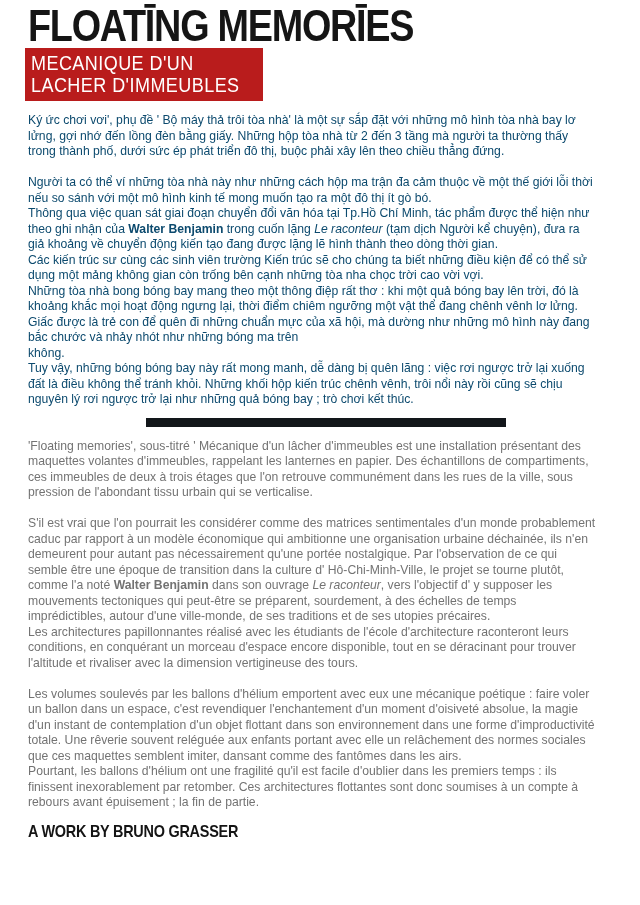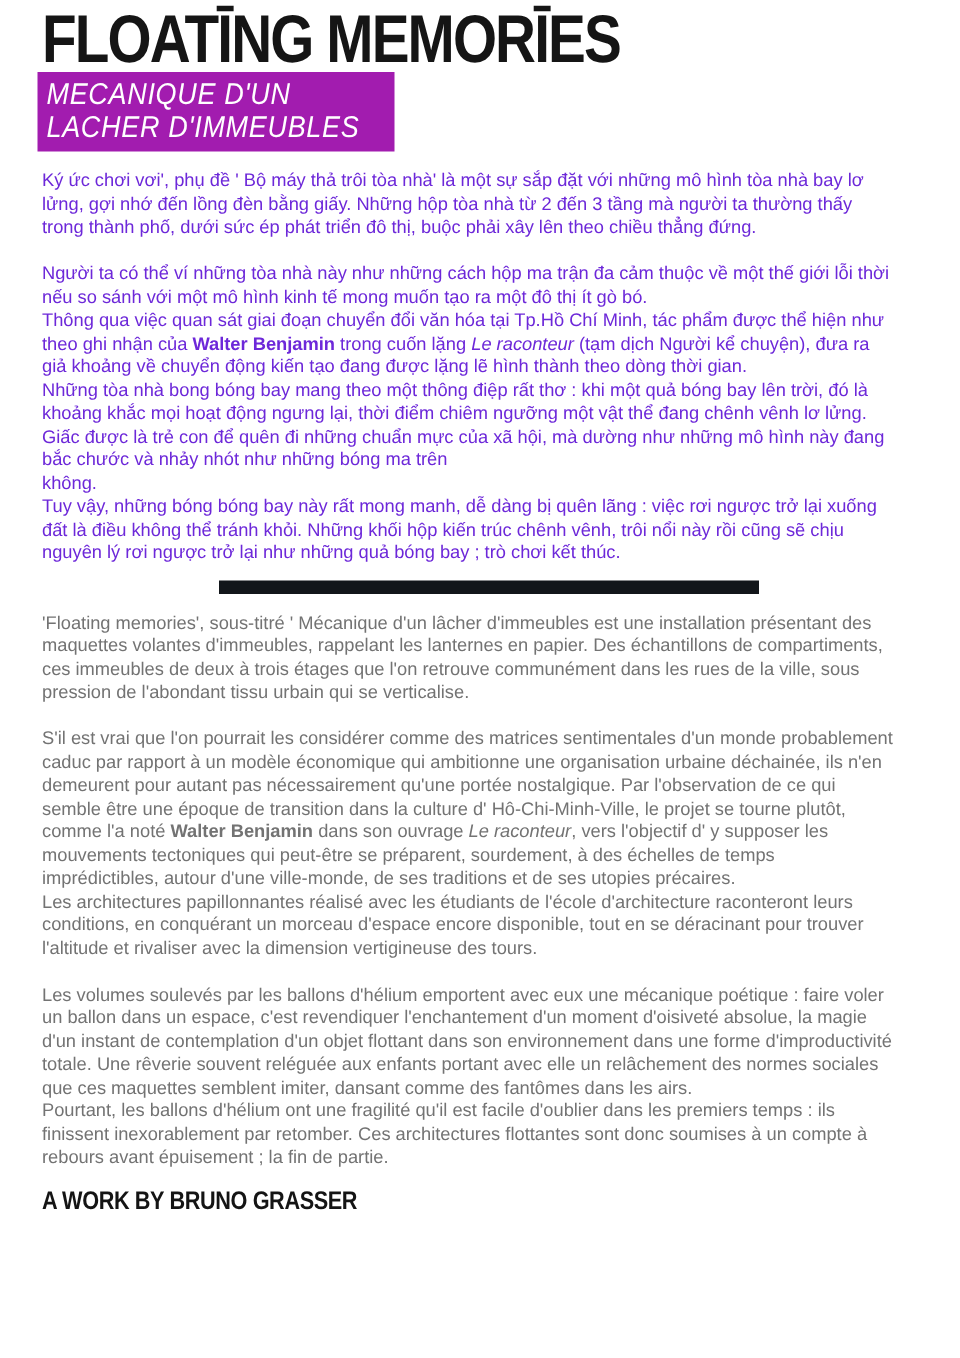--- a/index.html
+++ b/index.html
@@ -27,40 +27,39 @@
     letter-spacing: -1.5px;
     color: #151515;
     white-space: nowrap;
     transform: scaleX(0.84);
     transform-origin: left center;
   }
   .subtitle-box {
     display: block;
     width: 232px;
     margin-left: -3px;
-    background: #a21caf;
+    background: #b91c1c;
     padding: 4px 0 5px 6px;
     overflow: visible;
-    font-style: italic;
   }
   .subtitle-line {
     display: block;
     color: #ffffff;
     font-size: 20px;
     line-height: 22px;
     font-weight: 300;
     letter-spacing: 0.5px;
     white-space: nowrap;
     transform: scaleX(0.9);
     transform-origin: left center;
   }
   .text-col { width: 568px; }
   .vi-section {
     margin-top: 12px;
-    color: #6d28d9;
+    color: #0c4a6e;
   }
   .fr-section {
     color: #737373;
   }
   .text-col p {
     margin: 0;
     font-size: 12.2px;
     line-height: 15.5px;
     white-space: pre-wrap;
   }
@@ -95,20 +94,21 @@
 
   <div class="subtitle-box">
     <span class="subtitle-line">MECANIQUE D'UN</span>
     <span class="subtitle-line">LACHER D'IMMEUBLES</span>
   </div>
 
   <section class="text-col vi-section">
     <p class="gap">Ký ức chơi vơi', phụ đề ' Bộ máy thả trôi tòa nhà' là một sự sắp đặt với những mô hình tòa nhà bay lơ lửng, gợi nhớ đến lồng đèn bằng giấy. Những hộp tòa nhà từ 2 đến 3 tầng mà người ta thường thấy trong thành phố, dưới sức ép phát triển đô thị, buộc phải xây lên theo chiều thẳng đứng.</p>
     <p>Người ta có thể ví những tòa nhà này như những cách hộp ma trận đa cảm thuộc về một thế giới lỗi thời nếu so sánh với một mô hình kinh tế mong muốn tạo ra một đô thị ít gò bó.</p>
     <p><span>Thông qua việc quan sát giai đoạn chuyển đổi văn hóa tại Tp.Hồ Chí Minh, tác phẩm được thể hiện như theo ghi nhận của </span><strong>Walter Benjamin</strong><span> trong cuốn lặng </span><em>Le raconteur</em><span> (tạm dịch Người kể chuyện), đưa ra giả khoảng về chuyển động kiến tạo đang được lặng lẽ hình thành theo dòng thời gian.</span></p>
+    <p>Các kiến trúc sư cùng các sinh viên trường Kiến trúc sẽ cho chúng ta biết những điều kiện để có thể sử dụng một mảng không gian còn trống bên cạnh những tòa nha chọc trời cao vời vợi.</p>
     <p>Những tòa nhà bong bóng bay mang theo một thông điệp rất thơ : khi một quả bóng bay lên trời, đó là khoảng khắc mọi hoạt động ngưng lại, thời điểm chiêm ngưỡng một vật thể đang chênh vênh lơ lửng. Giấc được là trẻ con để quên đi những chuẩn mực của xã hội, mà dường như những mô hình này đang bắc chước và nhảy nhót như những bóng ma trên
 không.</p>
     <p>Tuy vậy, những bóng bóng bay này rất mong manh, dễ dàng bị quên lãng : việc rơi ngược trở lại xuống đất là điều không thể tránh khỏi. Những khối hộp kiến trúc chênh vênh, trôi nổi này rồi cũng sẽ chịu nguyên lý rơi ngược trở lại như những quả bóng bay ; trò chơi kết thúc.</p>
   </section>
 
   <div class="divider"></div>
 
   <section class="text-col fr-section">
     <p class="gap">'Floating memories', sous-titré ' Mécanique d'un lâcher d'immeubles est une installation présentant des maquettes volantes d'immeubles, rappelant les lanternes en papier. Des échantillons de compartiments, ces immeubles de deux à trois étages que l'on retrouve communément dans les rues de la ville, sous pression de l'abondant tissu urbain qui se verticalise.</p>
     <p><span>S'il est vrai que l'on pourrait les considérer comme des matrices sentimentales d'un monde probablement caduc par rapport à un modèle économique qui ambitionne une organisation urbaine déchainée, ils n'en demeurent pour autant pas nécessairement qu'une portée nostalgique. Par l'observation de ce qui semble être une époque de transition dans la culture d' Hô-Chi-Minh-Ville, le projet se tourne plutôt, comme l'a noté </span><strong>Walter Benjamin</strong><span> dans son ouvrage </span><em>Le raconteur</em><span>, vers l'objectif d' y supposer les mouvements tectoniques qui peut-être se préparent, sourdement, à des échelles de temps imprédictibles, autour d'une ville-monde, de ses traditions et de ses utopies précaires.</span></p>

